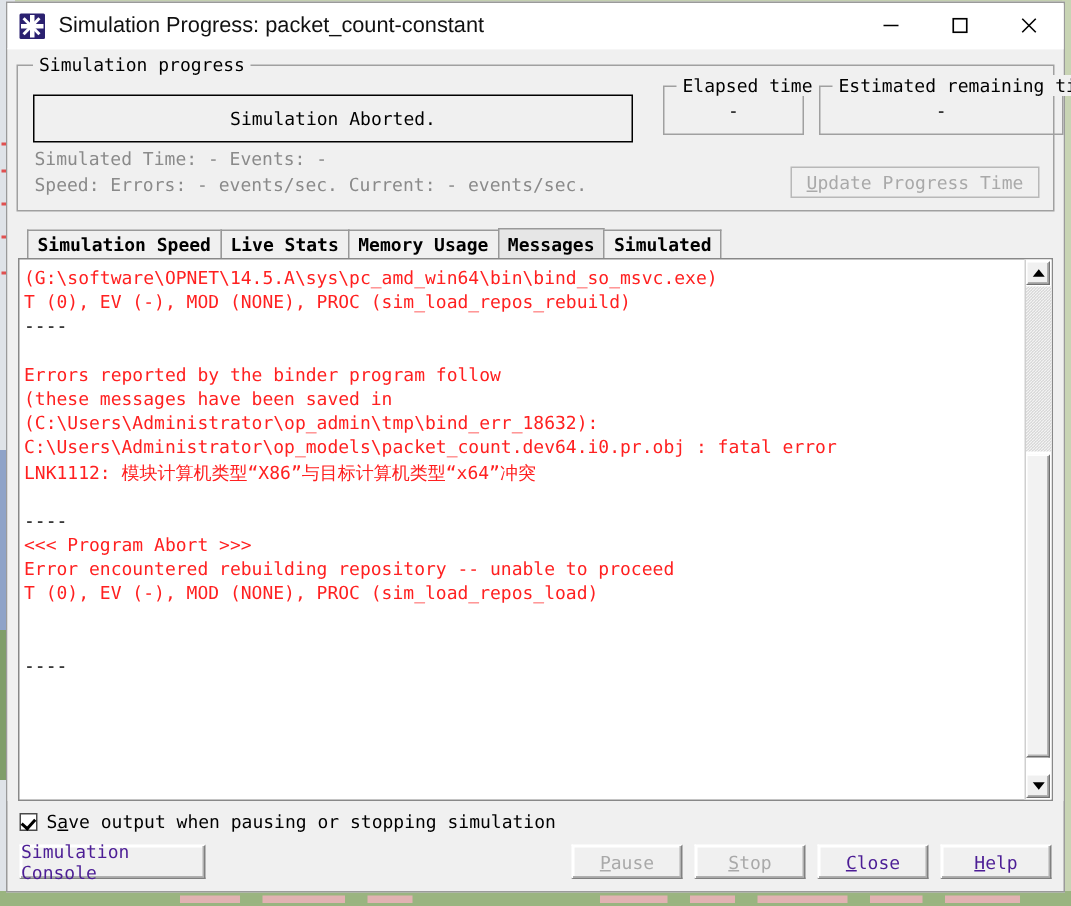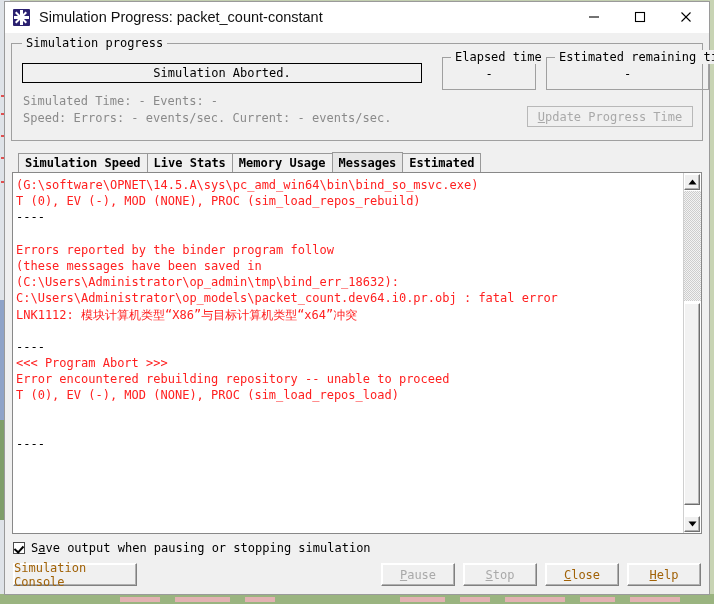--- a/index.html
+++ b/index.html
@@ -176,21 +176,21 @@
     flex: 0 0 auto;
   }
 
   .progress-row {
     display: flex;
     align-items: flex-start;
     gap: 10px;
   }
   #progress-bar {
     width: 400px;
-    height: 20px;
+    height: 32px;
     border: 1px solid #000;
     background: #f0f0f0;
     display: flex;
     align-items: center;
     justify-content: center;
     font-size: 12px;
     color: #000;
     box-sizing: border-box;
     margin-top: 11px;
     margin-left: 3px;
@@ -401,21 +401,21 @@
   }
   .btn {
     height: 23px;
     border: 1px solid #ffffff;
     border-right-color: #808080;
     border-bottom-color: #808080;
     box-shadow: inset -1px -1px 0 #b0b0b0, inset 1px 1px 0 #ffffff;
     background: #f0f0f0;
     font-size: 12px;
     font-family: "DejaVu Sans Mono", monospace;
-    color: #a16207;
+    color: #4c1d95;
     display: flex;
     align-items: center;
     justify-content: center;
     box-sizing: border-box;
     flex: 0 0 auto;
   }
   .btn.disabled { color: #a9a9a9; }
   .btn .ul { text-decoration: underline; }
   #sim-console-btn { width: 124px; margin-left: 2px; }
   #btn-spacer { flex: 1 1 auto; }
@@ -503,21 +503,21 @@
             <span>pdate Progress Time</span>
           </div>
       </div>
     </div>
 
     <div id="tabstrip">
       <div class="tab">Simulation Speed</div>
       <div class="tab">Live Stats</div>
       <div class="tab">Memory Usage</div>
       <div class="tab selected">Messages</div>
-      <div class="tab">Estimated</div>
+      <div class="tab">Simulated</div>
     </div>
 
     <div id="console-outer">
       <div id="console-text"><span class="ln red">(G:\software\OPNET\14.5.A\sys\pc_amd_win64\bin\bind_so_msvc.exe)</span><span class="ln red">T (0), EV (-), MOD (NONE), PROC (sim_load_repos_rebuild)</span><span class="ln blk">----</span><span class="ln blk">&nbsp;</span><span class="ln red">Errors reported by the binder program follow</span><span class="ln red">(these messages have been saved in</span><span class="ln red">(C:\Users\Administrator\op_admin\tmp\bind_err_18632):</span><span class="ln red">C:\Users\Administrator\op_models\packet_count.dev64.i0.pr.obj : fatal error</span><span class="ln red">LNK1112: 模块计算机类型“X86”与目标计算机类型“x64”冲突</span><span class="ln blk">&nbsp;</span><span class="ln blk">----</span><span class="ln red">&lt;&lt;&lt; Program Abort &gt;&gt;&gt;</span><span class="ln red">Error encountered rebuilding repository -- unable to proceed</span><span class="ln red">T (0), EV (-), MOD (NONE), PROC (sim_load_repos_load)</span><span class="ln blk">&nbsp;</span><span class="ln blk">&nbsp;</span><span class="ln blk">----</span></div>
       <div id="vscroll">
         <div class="sb-arrow up">
           <svg width="9" height="6" viewBox="0 0 9 6">
               <polygon points="4.5,0.5 8.5,5.5 0.5,5.5" fill="#000"></polygon>
             </svg>
         </div>

